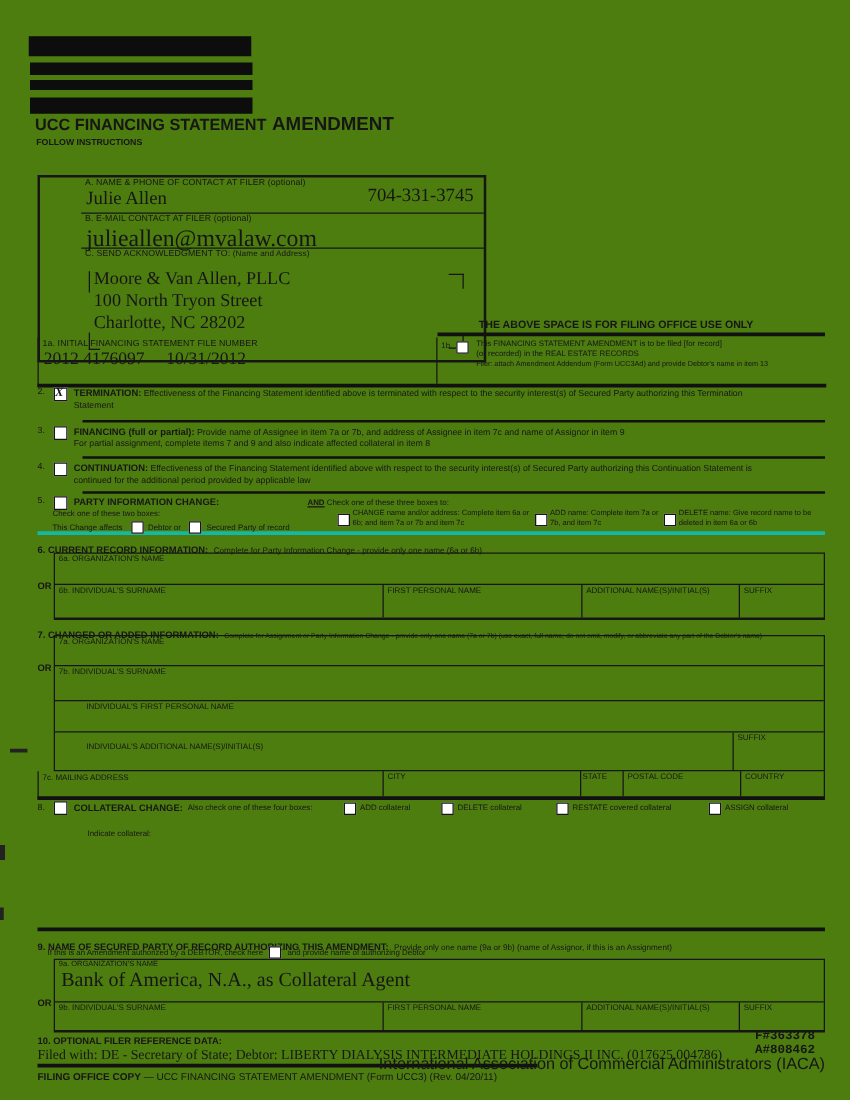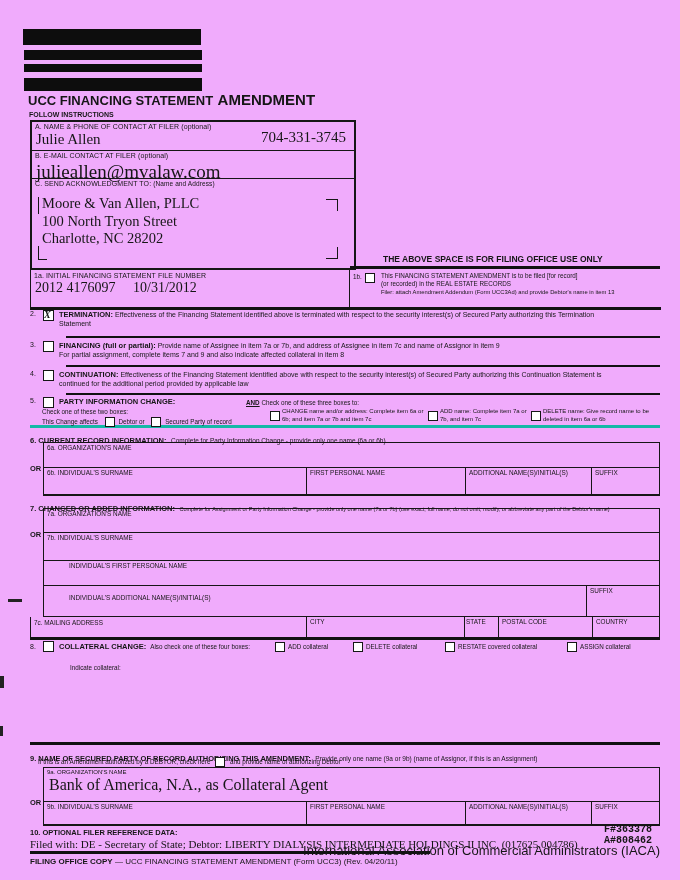--- a/index.html
+++ b/index.html
@@ -1,16 +1,16 @@
 <!DOCTYPE html>
 <html><head>
 <meta charset="utf-8">
 <style>
   html,body{margin:0;padding:0;background:#e8e8e8;}
-  .page{position:relative;width:680px;height:880px;background:#f0abfc;margin:0 auto;
+  .page{position:relative;width:680px;height:880px;background:#4d7c0f;margin:0 auto;
         font-family:"Liberation Sans",sans-serif;color:#161616;overflow:hidden;}
   .abs{position:absolute;}
   .redact{position:absolute;background:#0d0d0d;}
   .hline{position:absolute;background:#111;}
   .lbl{font-size:7px;letter-spacing:.1px;}
   .tiny{font-size:6.3px;line-height:8px;}
   .serif{font-family:"Liberation Serif",serif;}
   .b{font-weight:bold;}
   .cb{display:inline-block;width:9px;height:9px;border:1.2px solid #161616;background:#fff;
       vertical-align:middle;position:relative;flex:none;}
@@ -32,21 +32,21 @@
   <div class="redact" style="left:24px;top:50px;width:178px;height:10px;"></div>
   <div class="redact" style="left:24px;top:64px;width:178px;height:8px;"></div>
   <div class="redact" style="left:24px;top:78px;width:178px;height:13px;"></div>
 
   <div class="abs nw" style="left:28px;top:91px;">
     <span class="b" style="font-size:13px;">UCC FINANCING STATEMENT</span>
     <span class="b" style="font-size:15px;">AMENDMENT</span>
   </div>
   <div class="abs b" style="left:29px;top:111px;font-size:7px;">FOLLOW INSTRUCTIONS</div>
 
-  <div class="abs" style="left:30px;top:120px;width:322px;height:146px;border:2px solid #161616;">
+  <div class="abs" style="left:30px;top:140px;width:322px;height:146px;border:2px solid #161616;padding-left:33px;">
     <div style="height:28px;border-bottom:1.2px solid #161616;position:relative;">
       <div class="lbl" style="padding:1px 0 0 3px;">A. NAME &amp; PHONE OF CONTACT AT FILER (optional)</div>
       <div class="serif abs nw" style="left:4px;top:9px;font-size:15px;">Julie Allen</div>
       <div class="serif abs nw" style="right:8px;top:7px;font-size:15px;">704-331-3745</div>
     </div>
     <div style="height:27px;border-bottom:1.2px solid #161616;position:relative;">
       <div class="lbl" style="padding:1px 0 0 3px;">B. E-MAIL CONTACT AT FILER (optional)</div>
       <div class="serif abs nw" style="left:4px;top:10px;font-size:19px;">julieallen@mvalaw.com</div>
     </div>
     <div style="height:87px;position:relative;">

